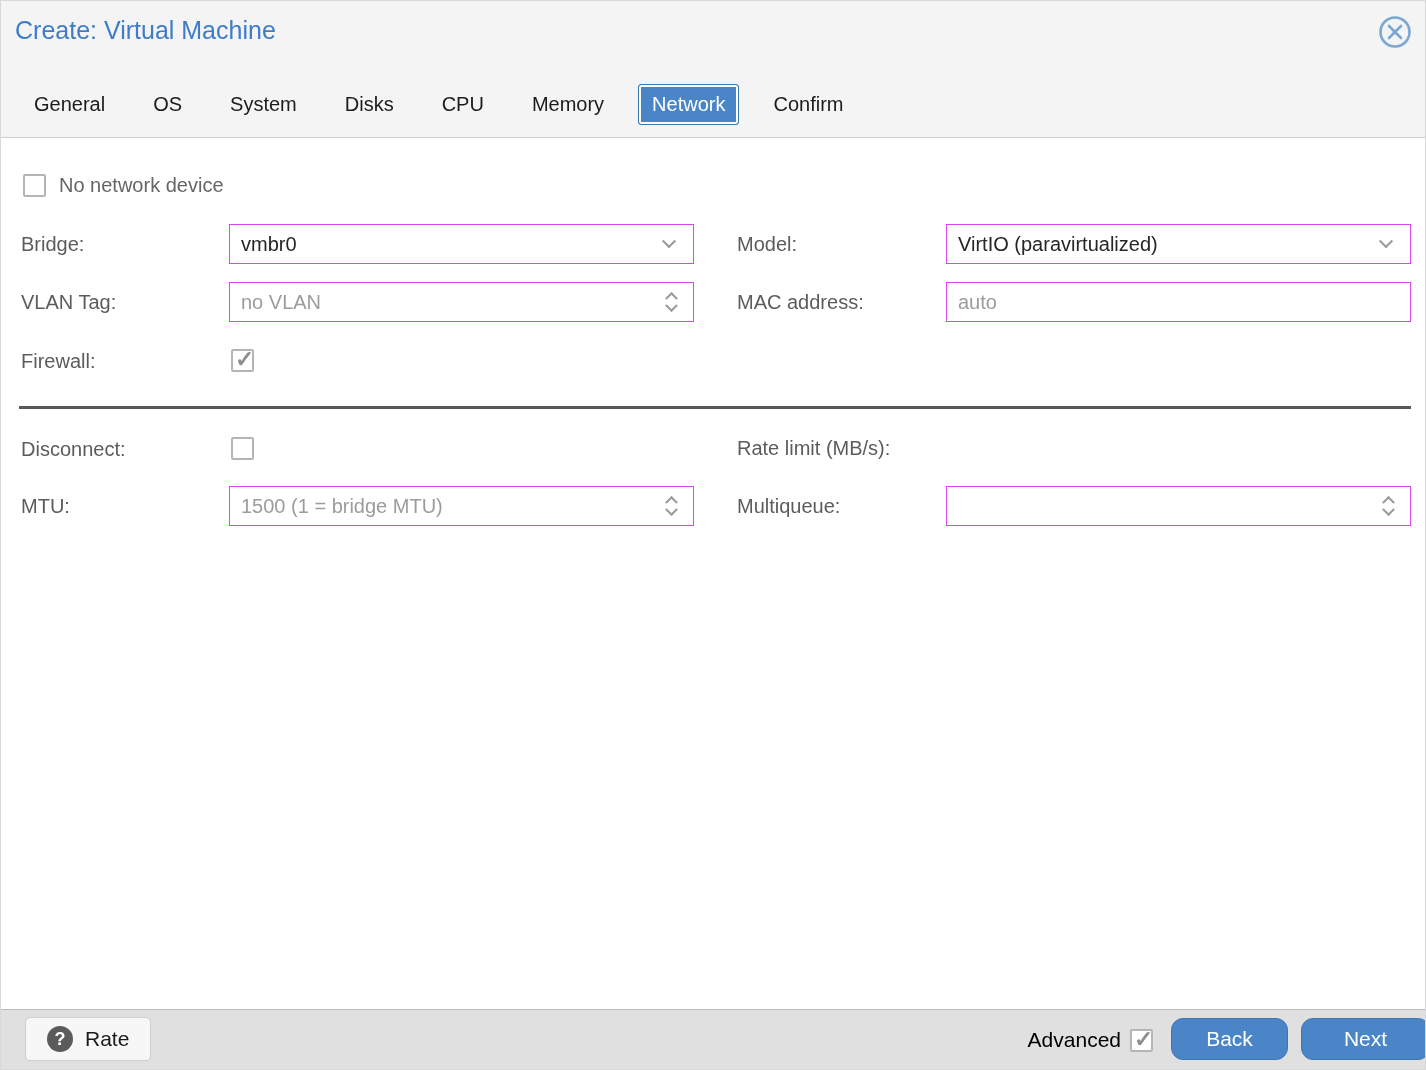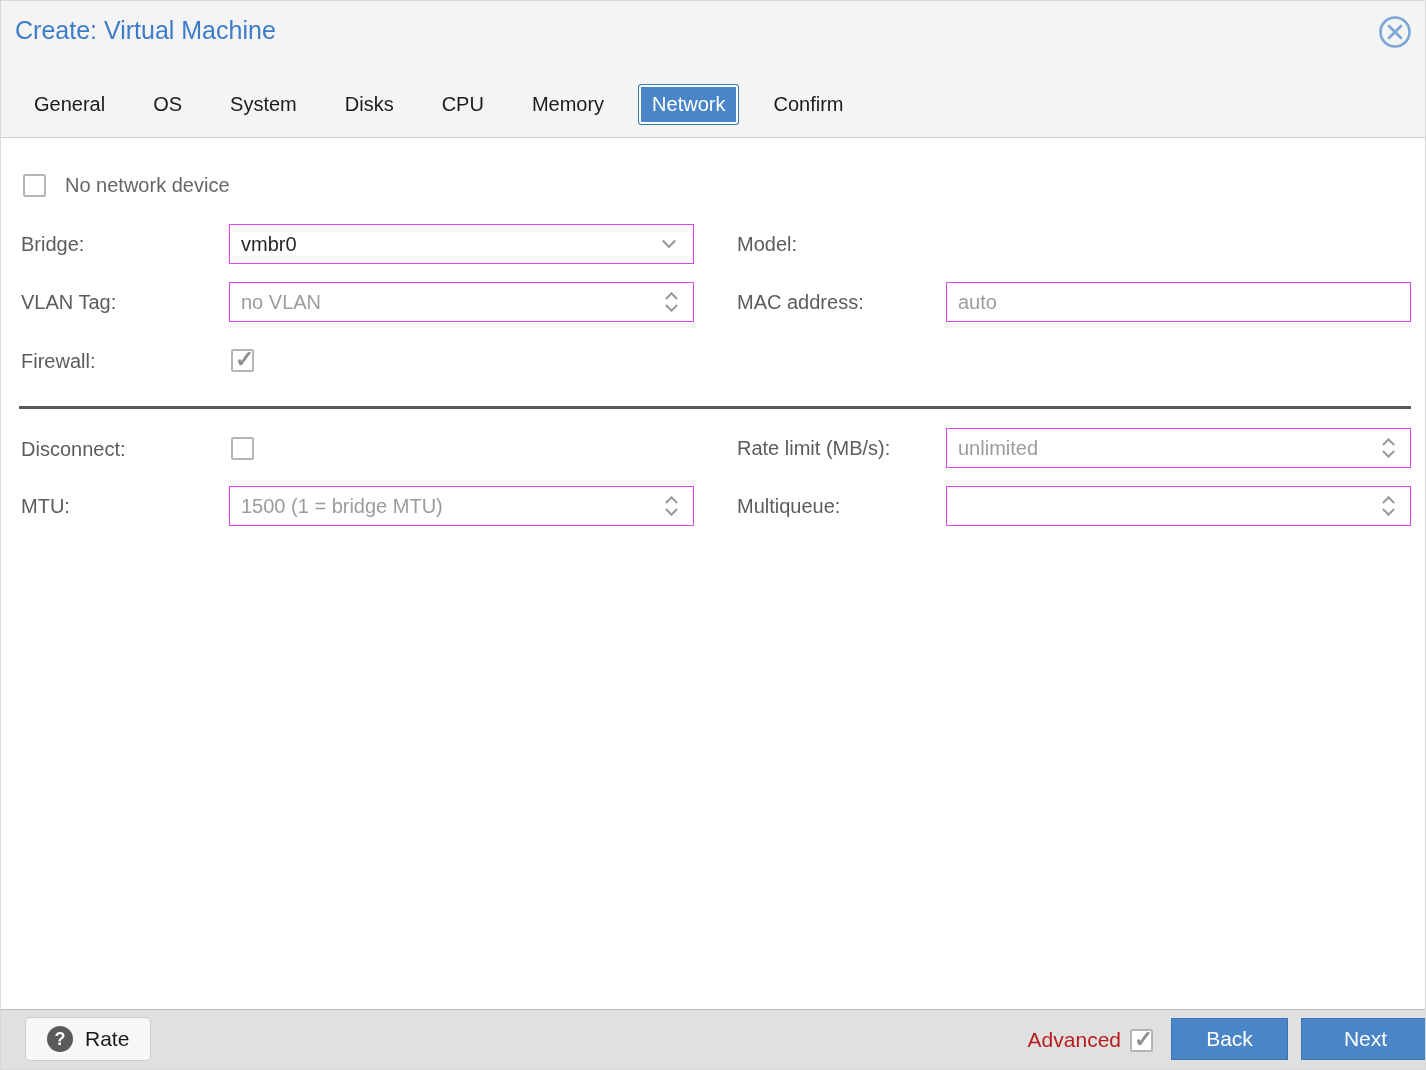--- a/index.html
+++ b/index.html
@@ -38,21 +38,21 @@
   .spinner { position:absolute; right:12px; top:0; bottom:0; width:20px; display:flex; flex-direction:column; align-items:center; justify-content:center; gap:4px; cursor:pointer; }
 
   .chev { display:block; width:10px; height:10px; border-right:2px solid #9a9a9a; border-bottom:2px solid #9a9a9a; }
   .chev.down { transform:rotate(45deg) translate(-2px,-2px); }
   .chev.up   { transform:rotate(-135deg) translate(-2px,-2px); }
   .spinner .chev { width:9px; height:9px; }
 
   .checkbox { position:absolute; width:23px; height:23px; border:2px solid #b5b5b5; border-radius:2px; background:#fff; cursor:pointer; }
   .checkbox.checked::after { content:"\2713"; position:absolute; left:2px; top:-5px; font-size:23px; font-weight:bold; color:#8f8f8f; }
 
-  .inline-check-row { position:absolute; left:22px; top:173px; display:flex; align-items:center; gap:19px; }
+  .inline-check-row { position:absolute; left:22px; top:173px; display:flex; align-items:center; gap:13px; }
   .inline-check-row .checkbox { position:relative; }
   .inline-check-row .cb-label { font-size:20px; color:#666666; }
 
   .divider { position:absolute; left:18px; top:405px; width:1392px; height:3px; background:#59595b; }
 
   
   .row1 { top:223px; } .row1l { top:223px; }
   .row2 { top:281px; } .row2l { top:281px; }
   .row3l { top:340px; }
   .cb-firewall   { left:230px; top:348px; }
@@ -63,24 +63,24 @@
 
   
   .footer { position:absolute; left:0; top:1008px; width:100%; height:62px; background:#e0e0e0; border-top:1px solid #bcbcbc; }
   .help-btn { position:absolute; left:24px; top:7px; height:44px; padding:0 21px; background:#f7f7f7; border:1px solid #cdcdcd;
               border-radius:5px; display:flex; align-items:center; gap:12px; cursor:pointer; }
   .help-icon { width:26px; height:26px; border-radius:50%; background:#5b5b5b; color:#ffffff; font-size:18px; font-weight:bold;
                display:flex; align-items:center; justify-content:center; }
   .help-label { font-size:21px; color:#1a1a1a; }
 
   .advanced-wrap { position:absolute; right:272px; top:18px; display:flex; align-items:center; gap:9px; }
-  .advanced-wrap .adv-label { font-size:21px; color:#b91c1c; }
+  .advanced-wrap .adv-label { font-size:21px; color:#000000; }
   .advanced-wrap .checkbox { position:relative; }
 
-  .btn { position:absolute; top:8px; height:42px; background:#4a86c7; border:1px solid #3c77b4; border-radius:0;
+  .btn { position:absolute; top:8px; height:42px; background:#4a86c7; border:1px solid #3c77b4; border-radius:12px;
          color:#ffffff; font-size:21px; display:flex; align-items:center; justify-content:center; cursor:pointer;
          font-family:"Liberation Sans", sans-serif; }
   .btn-back { left:1170px; width:117px; }
   .btn-next { left:1300px; width:129px; }
 </style>
 </head>
 <body>
 
 <div class="window">
 
@@ -110,20 +110,26 @@
   </div>
 
   <div class="label l-col row1l">Bridge:</div>
   <div class="field f-left row1">
     <input value="vmbr0" style="">
     <span class="combo-trigger">
         <span class="chev down"></span>
       </span>
   </div>
   <div class="label r-col row1l">Model:</div>
+  <div class="field f-right row1">
+    <input value="VirtIO (paravirtualized)" style="">
+    <span class="combo-trigger">
+        <span class="chev down"></span>
+      </span>
+  </div>
 
   <div class="label l-col row2l">VLAN Tag:</div>
   <div class="field f-left row2">
     <input placeholder="no VLAN" style="">
     <span class="spinner">
       <span class="chev up"></span>
       <span class="chev down"></span>
     </span>
   </div>
   <div class="label r-col row2l">MAC address:</div>
@@ -132,27 +138,20 @@
   </div>
 
   <div class="label l-col row3l">Firewall:</div>
   <div class="checkbox cb-firewall checked"></div>
 
   <div class="divider"></div>
 
   <div class="label l-col row4ldis">Disconnect:</div>
   <div class="checkbox cb-disconnect"></div>
   <div class="label r-col row4l">Rate limit (MB/s):</div>
-  <div class="field f-right row4">
-    <input placeholder="unlimited" style="">
-    <span class="spinner">
-      <span class="chev up"></span>
-      <span class="chev down"></span>
-    </span>
-  </div>
 
   <div class="label l-col row5l">MTU:</div>
   <div class="field f-left row5">
     <input placeholder="1500 (1 = bridge MTU)" style="">
     <span class="spinner">
       <span class="chev up"></span>
       <span class="chev down"></span>
     </span>
   </div>
   <div class="label r-col row5l">Multiqueue:</div>

